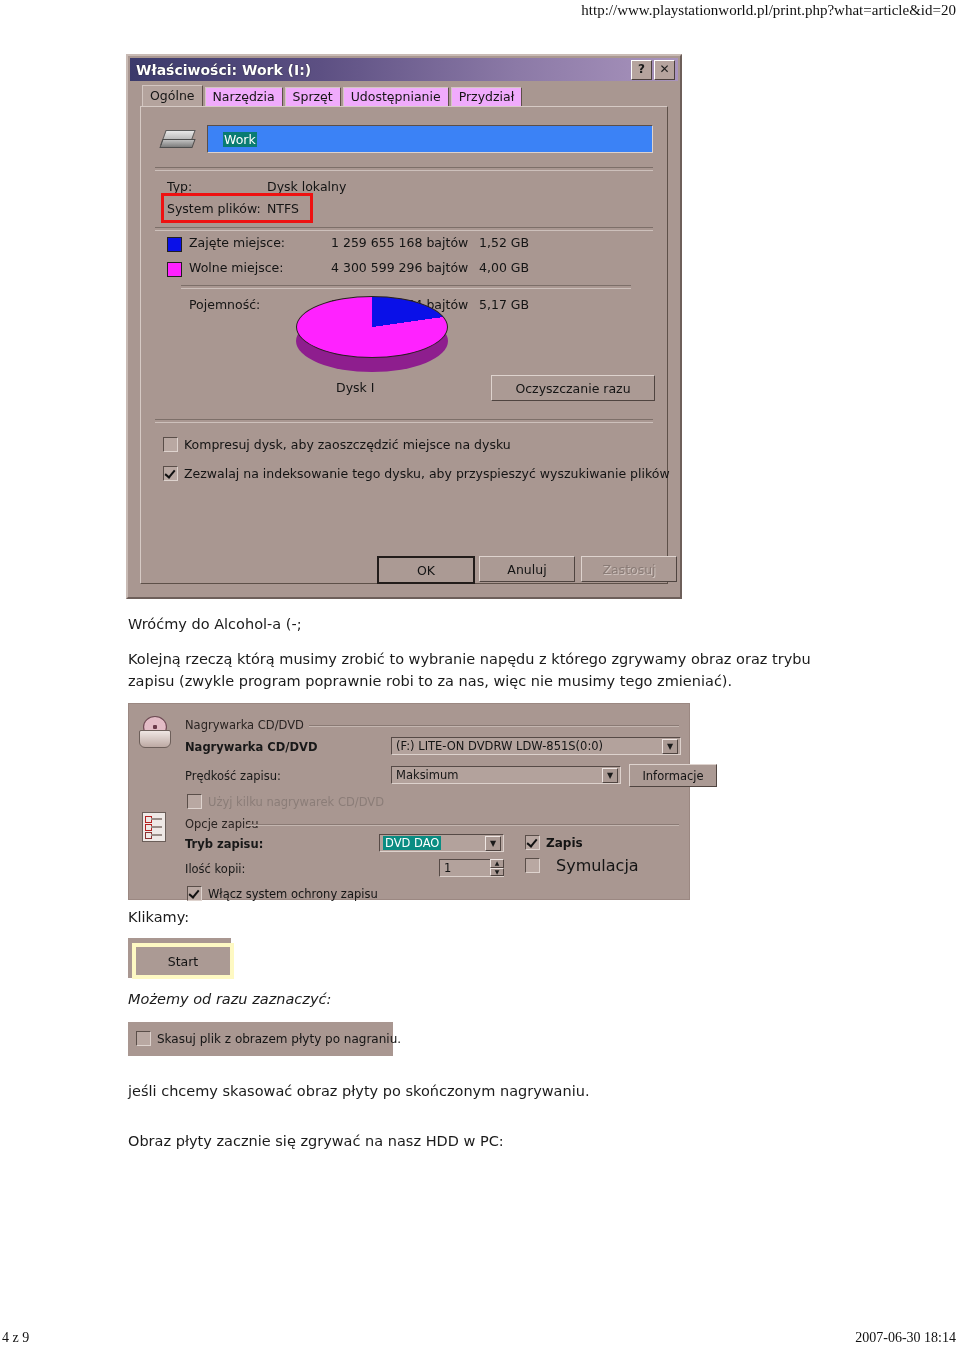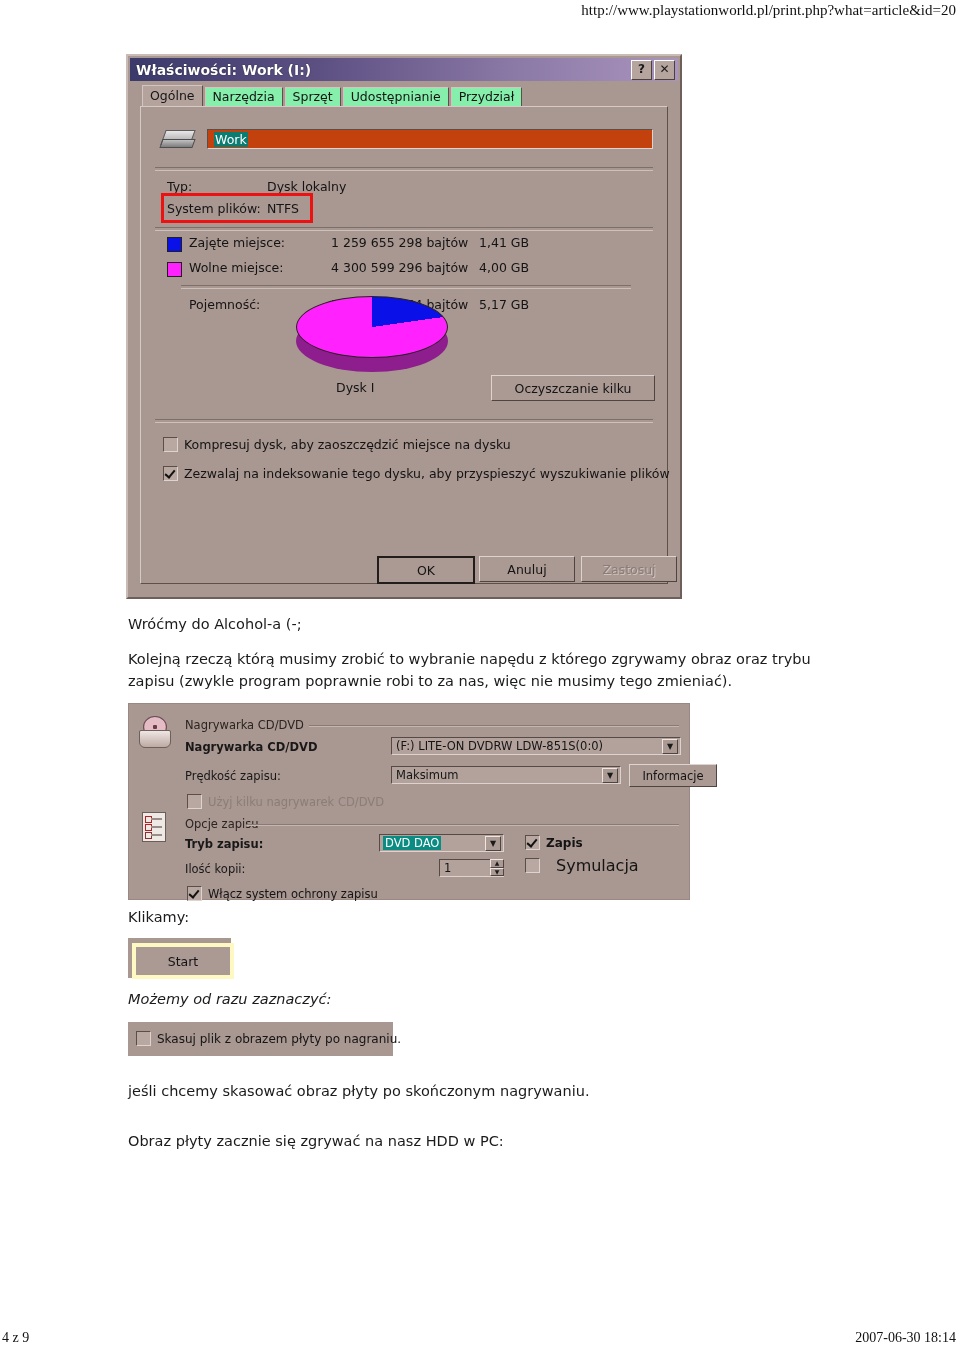--- a/index.html
+++ b/index.html
@@ -44,21 +44,21 @@
     font-size:12px;line-height:16px;text-align:center;color:#1a1a1a;
     font-weight:bold;font-family:"DejaVu Sans", sans-serif;
   }
 
   .tabstrip{
     position:absolute;left:14px;top:30px;width:524px;height:21px;
     display:flex;align-items:flex-end;
   }
   .tab{
     height:19px;padding:0 7px;margin-right:2px;
-    background:#86efac;border:1px solid #d3c6c1;
+    background:#f0abfc;border:1px solid #d3c6c1;
     border-right-color:#5d5049;border-bottom:none;
     font-size:12.5px;line-height:18px;color:#151515;
     font-family:"DejaVu Sans", sans-serif;white-space:nowrap;
   }
   .tab.active{
     height:21px;line-height:20px;background:#b4a39d;
     border-bottom:none;position:relative;top:0;
   }
   .tabpage{
     position:absolute;left:12px;top:50px;width:528px;height:478px;
@@ -73,23 +73,23 @@
     position:absolute;left:2px;top:5px;width:28px;height:13px;
     background:linear-gradient(to bottom,#e8e8e8,#9f9f9f);
     border:1px solid #5c5c5c;transform:skewX(-20deg);
   }
   .hdd-icon .base{
     position:absolute;left:0px;top:14px;width:31px;height:7px;
     background:linear-gradient(to bottom,#c0c0c0,#7d7d7d);
     border:1px solid #4d4d4d;transform:skewX(-20deg);
   }
   .vol-input{
-    margin-left:12px;flex:1;height:20px;background:#c2410c;
+    margin-left:12px;flex:1;height:28px;background:#3b82f6;
     border:1px solid #5a4e49;border-right-color:#ded3ce;border-bottom-color:#ded3ce;
-    display:flex;align-items:center;padding-left:6px;box-sizing:border-box;
+    display:flex;align-items:center;padding-left:15px;box-sizing:border-box;
   }
   .vol-input .sel{
     background:#0a7c72;color:#ffffff;font-size:12.5px;padding:0 1px;
     font-family:"DejaVu Sans", sans-serif;
   }
 
   .sep{position:absolute;left:14px;height:2px;border-top:1px solid #7d6f69;border-bottom:1px solid #cdc0bb;}
 
   .info-line{position:absolute;font-size:12.5px;color:#141414;font-family:"DejaVu Sans", sans-serif;white-space:nowrap;}
 
@@ -255,41 +255,41 @@
     <div class="info-line" style="left:26px;top:72px;">Typ:</div>
     <div class="info-line" style="left:126px;top:72px;">Dysk lokalny</div>
     <div class="info-line" style="left:26px;top:94px;">System plików:</div>
     <div class="info-line" style="left:126px;top:94px;">NTFS</div>
     <div class="redbox" style="left:20px;top:86px;width:152px;height:30px;"></div>
 
     <div class="sep" style="left:14px;top:120px;width:498px;"></div>
 
     <div class="swatch" style="left:26px;top:130px;background:#0a10e8;"></div>
     <div class="info-line" style="left:48px;top:128px;">Zajęte miejsce:</div>
-    <div class="info-line" style="left:190px;top:128px;">1 259 655 298 bajtów</div>
-    <div class="info-line" style="left:338px;top:128px;">1,41 GB</div>
+    <div class="info-line" style="left:190px;top:128px;">1 259 655 168 bajtów</div>
+    <div class="info-line" style="left:338px;top:128px;">1,52 GB</div>
 
     <div class="swatch" style="left:26px;top:155px;background:#ff22ff;"></div>
     <div class="info-line" style="left:48px;top:153px;">Wolne miejsce:</div>
     <div class="info-line" style="left:190px;top:153px;">4 300 599 296 bajtów</div>
     <div class="info-line" style="left:338px;top:153px;">4,00 GB</div>
 
     <div class="sep" style="left:40px;top:178px;width:450px;"></div>
 
     <div class="info-line" style="left:48px;top:190px;">Pojemność:</div>
     <div class="info-line" style="left:190px;top:190px;">5 560 254 464 bajtów</div>
     <div class="info-line" style="left:338px;top:190px;">5,17 GB</div>
 
     <div class="pie-wrap">
       <div class="pie-side"></div>
       <div class="pie-top"></div>
       <div class="pie-label">Dysk I</div>
     </div>
 
-    <div class="win-btn" style="left:350px;top:268px;width:162px;height:24px;">Oczyszczanie kilku</div>
+    <div class="win-btn" style="left:350px;top:268px;width:162px;height:24px;">Oczyszczanie razu</div>
 
     <div class="sep" style="left:14px;top:312px;width:498px;"></div>
 
     <div class="chk-row" style="left:22px;top:330px;">
       <span class="chkbox"></span>
       <span>Kompresuj dysk, aby zaoszczędzić miejsce na dysku</span>
     </div>
     <div class="chk-row" style="left:22px;top:359px;">
       <span class="chkbox checked"></span>
       <span>Zezwalaj na indeksowanie tego dysku, aby przyspieszyć wyszukiwanie plików</span>

